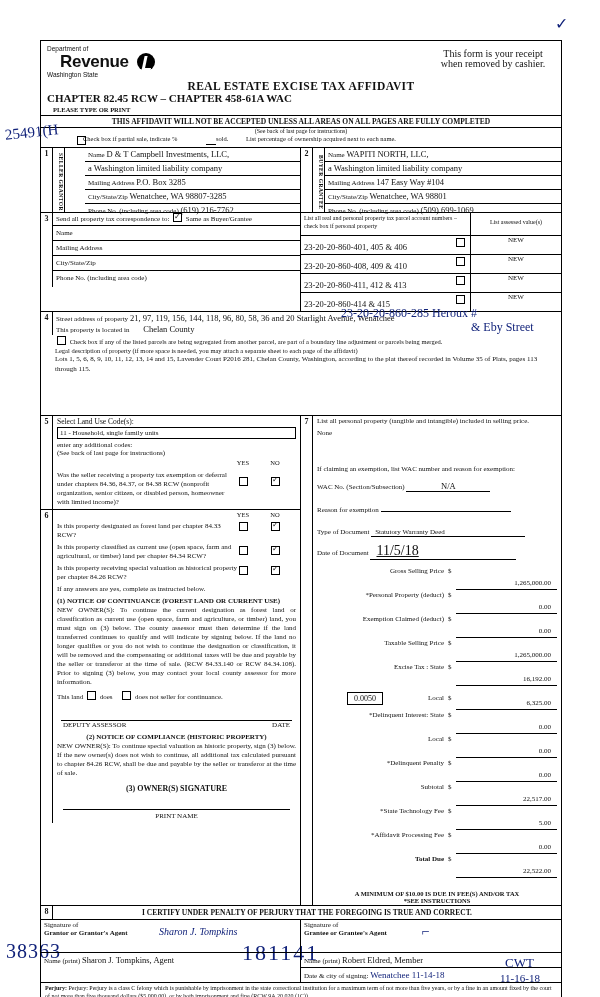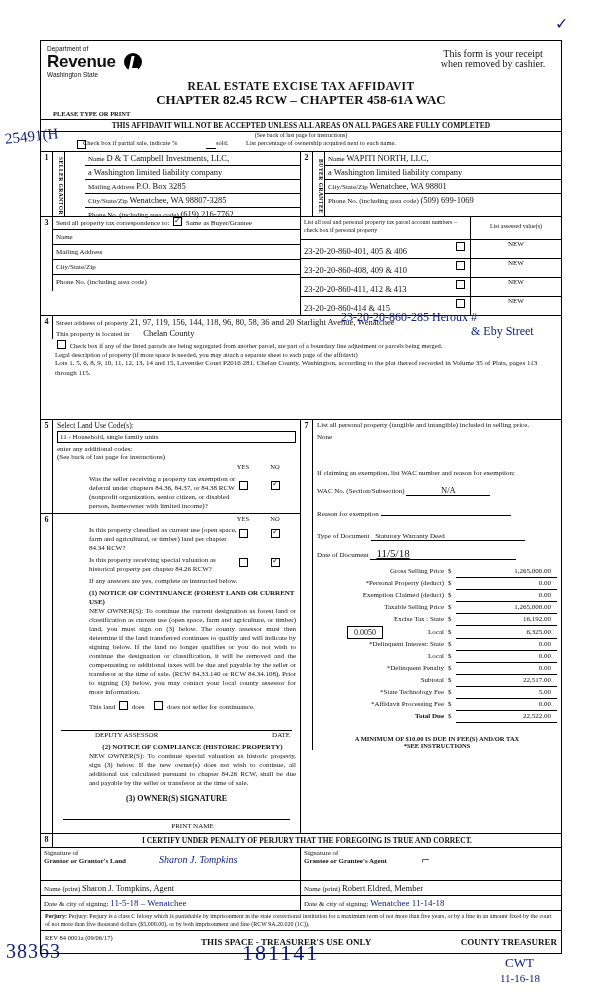--- a/index.html
+++ b/index.html
@@ -1,26 +1,26 @@
 <!DOCTYPE html>
 <html><head>
 <meta charset="utf-8">
 <style>
   html,body{margin:0;padding:0;background:#fff;}
   body{width:600px;height:997px;font-family:"Liberation Serif",serif;color:#111;position:relative;}
   .page{position:relative;width:600px;height:997px;}
   .sheet{position:absolute;left:40px;top:40px;width:520px;border:1px solid #000;}
   .hdr{position:relative;padding:4px 6px 2px 6px;}
   .dept{font-family:"Liberation Sans",sans-serif;font-size:6.5px;line-height:8px;}
-  .revenue{font-family:"Liberation Sans",sans-serif;font-size:17px;font-weight:bold;line-height:17px;letter-spacing:-0.3px;}
+  .revenue{font-family:"Liberation Sans",sans-serif;font-size:17px;font-weight:bold;line-height:17px;letter-spacing:-0.3px;margin-left:13px;}
   .wastate{font-family:"Liberation Sans",sans-serif;font-size:6.5px;line-height:8px;}
   .logo{display:inline-block;width:18px;height:18px;border-radius:50%;background:#000;color:#fff;position:relative;vertical-align:-4px;margin-left:4px;}
   .logo:after{content:"";position:absolute;left:6px;top:3px;width:6px;height:12px;border-left:3px solid #fff;border-bottom:3px solid #fff;transform:skewX(-12deg);}
   .title{text-align:center;font-size:11.5px;font-weight:bold;letter-spacing:0.4px;}
-  .subtitle{text-align:center;font-size:13px;font-weight:bold;}
+  .subtitle{font-size:11px;font-weight:bold;}
   .receipt{position:absolute;right:8px;top:8px;text-align:center;font-size:10px;line-height:10px;width:120px;}
   .ptype{font-size:6.5px;font-weight:bold;padding-left:6px;}
   .warnbar{border-top:1px solid #000;border-bottom:1px solid #000;text-align:center;font-size:7.5px;font-weight:bold;padding:1px 0;}
   .seebk{text-align:center;font-size:6px;}
   .row{display:flex;}
   .numbox{width:11px;border-right:1px solid #000;text-align:center;font-size:8px;font-weight:bold;padding-top:1px;background:#fff;}
   .sidelbl{width:11px;border-right:1px solid #000;font-size:5.5px;font-weight:bold;writing-mode:vertical-rl;text-orientation:mixed;text-align:center;letter-spacing:0.5px;padding-top:4px;}
   .half{width:50%;box-sizing:border-box;}
   .halfl{border-right:1px solid #000;}
   .fld{font-size:7px;line-height:12px;padding-left:3px;border-bottom:1px solid #000;white-space:nowrap;overflow:hidden;}
@@ -32,30 +32,30 @@
   .tiny{font-size:6px;}
   .s6{font-size:6.5px;}
   .s7{font-size:7px;}
   .s75{font-size:7.5px;}
   .under{border-bottom:1px solid #000;display:inline-block;}
   .sec{border-top:1px solid #000;}
   .leftcol{width:50%;box-sizing:border-box;border-right:1px solid #000;}
   .rightcol{width:50%;box-sizing:border-box;}
   .amtrow{display:flex;font-size:7px;line-height:11px;}
   .amtlbl{flex:1;text-align:right;padding-right:4px;}
-  .amtval{width:95px;border-bottom:1px solid #000;text-align:right;padding-right:6px;}
+  .amtval{width:95px;border-bottom:1px solid #000;text-align:right;padding-right:6px;margin-top:12px;}
   .bold{font-weight:bold;}
   .ctr{text-align:center;}
   .sig{font-family:"Liberation Serif",serif;font-style:italic;font-size:10px;}
   .bottomnote{font-size:6px;line-height:7.5px;padding:2px 4px;}
   .stamp{position:absolute;font-family:"Liberation Serif",serif;color:#11227a;}
   .mark{position:absolute;color:#11227a;font-size:11px;}
   .legal{font-size:7px;line-height:9.5px;padding:1px 4px 3px 14px;}
   .yn{font-size:6.5px;text-align:center;width:22px;}
-  .q{font-size:7px;line-height:9px;margin-left:32px;}
+  .q{font-size:7px;line-height:9px;}
   .selcode{border:1px solid #000;font-size:7px;padding:1px 2px;margin:1px 0 2px 0;}
 </style>
 </head>
 <body>
 
 <div class="page">
 
   <div class="mark" style="left:555px;top:14px;font-size:16px;">✓</div>
   <div class="stamp" style="left:6px;top:940px;font-size:20px;letter-spacing:1px;">38363</div>
   <div class="stamp" style="left:505px;top:955px;font-size:13px;">CWT</div>
@@ -124,20 +124,24 @@
         <div class="row" style="height:64px;">
           <div class="numbox">2</div>
           <div class="sidelbl">BUYER GRANTEE</div>
           <div style="flex:1;">
             <div class="fld">
               <span>Name</span>
               <span class="hand">WAPITI NORTH, LLC,</span>
             </div>
             <div class="fld">
               <span class="hand">a Washington limited liability company</span>
+            </div>
+            <div class="fld">
+              <span>Mailing Address</span>
+              <span class="hand">147 Easy Way #104</span>
             </div>
             <div class="fld">
               <span>City/State/Zip</span>
               <span class="hand">Wenatchee, WA  98801</span>
             </div>
             <div class="fld" style="border-bottom:none;">
               <span>Phone No. (including area code)</span>
               <span class="hand">(509) 699-1069</span>
             </div>
           </div>
@@ -250,20 +254,25 @@
             </div>
           </div>
         </div>
 
         <div class="row sec">
           <div class="numbox">6</div>
           <div style="flex:1;padding:1px 4px 2px 4px;">
             <div style="position:relative;height:11px;">
               <span class="yn" style="position:absolute;right:42px;">YES</span>
               <span class="yn" style="position:absolute;right:10px;">NO</span>
+            </div>
+            <div style="position:relative;margin-bottom:3px;">
+              <div class="q" style="padding-right:58px;">Is this property designated as forest land per chapter 84.33 RCW?</div>
+              <span class="chk" style="position:absolute;right:46px;top:0px;"></span>
+              <span class="chk on" style="position:absolute;right:14px;top:0px;"></span>
             </div>
             <div style="position:relative;margin-bottom:3px;">
               <div class="q" style="padding-right:58px;">Is this property classified as current use (open space, farm and agricultural, or timber) land per chapter 84.34 RCW?</div>
               <span class="chk" style="position:absolute;right:46px;top:3px;"></span>
               <span class="chk on" style="position:absolute;right:14px;top:3px;"></span>
             </div>
             <div style="position:relative;margin-bottom:3px;">
               <div class="q" style="padding-right:58px;">Is this property receiving special valuation as historical property per chapter 84.26 RCW?</div>
               <span class="chk" style="position:absolute;right:46px;top:2px;"></span>
               <span class="chk on" style="position:absolute;right:14px;top:2px;"></span>
@@ -308,21 +317,21 @@
             <div class="s7" style="margin-top:10px;">
               <span>Reason for exemption</span>
               <span class="under" style="width:130px;height:9px;"></span>
             </div>
             <div class="s7" style="margin-top:14px;">
               <span>Type of Document</span>
               <span class="under" style="width:150px;padding-left:4px;">Statutory Warranty Deed</span>
             </div>
             <div class="s7" style="margin-top:6px;">
               <span>Date of Document</span>
-              <span class="under hand" style="width:140px;padding-left:6px;font-size:11px;text-decoration:underline;">11/5/18</span>
+              <span class="under hand" style="width:140px;padding-left:6px;font-size:14px;text-decoration:underline;">11/5/18</span>
             </div>
 
             <div style="margin-top:6px;">
               <div class="amtrow">
                   <span class="amtlbl">Gross Selling Price</span>
                   <span style="width:8px;">$</span>
                   <span class="amtval">1,265,000.00</span>
                 </div>
               <div class="amtrow">
                   <span class="amtlbl">*Personal Property (deduct)</span>
@@ -396,30 +405,26 @@
 
     <div class="sec">
       <div class="row">
         <div class="numbox" style="border-right:1px solid #000;">8</div>
         <div style="flex:1;text-align:center;font-size:7.5px;font-weight:bold;padding:2px 0;">I CERTIFY UNDER PENALTY OF PERJURY THAT THE FOREGOING IS TRUE AND CORRECT.</div>
       </div>
       <div class="row sec">
         <div class="half halfl">
           <div style="height:30px;position:relative;padding:1px 3px;">
             <div class="s7">Signature of</div>
-            <div class="s7 bold">Grantor or Grantor's Land</div>
+            <div class="s7 bold">Grantor or Grantor's Agent</div>
             <div class="sig" style="position:absolute;left:118px;top:6px;color:#11227a;">Sharon J. Tompkins</div>
           </div>
           <div class="s7" style="border-top:1px solid #000;padding:2px 3px;">
             <span>Name (print)</span>
             <span class="hand">Sharon J. Tompkins, Agent</span>
-          </div>
-          <div class="s7" style="border-top:1px solid #000;padding:2px 3px;">
-            <span>Date &amp; city of signing:</span>
-            <span class="hand blue" style="font-size:9px;">11-5-18  – Wenatchee</span>
           </div>
         </div>
         <div class="half">
           <div style="height:30px;position:relative;padding:1px 3px;">
             <div class="s7">Signature of</div>
             <div class="s7 bold">Grantee or Grantee's Agent</div>
             <div class="sig" style="position:absolute;left:120px;top:4px;color:#11227a;font-size:14px;">⌐</div>
           </div>
           <div class="s7" style="border-top:1px solid #000;padding:2px 3px;">
             <span>Name (print)</span>

